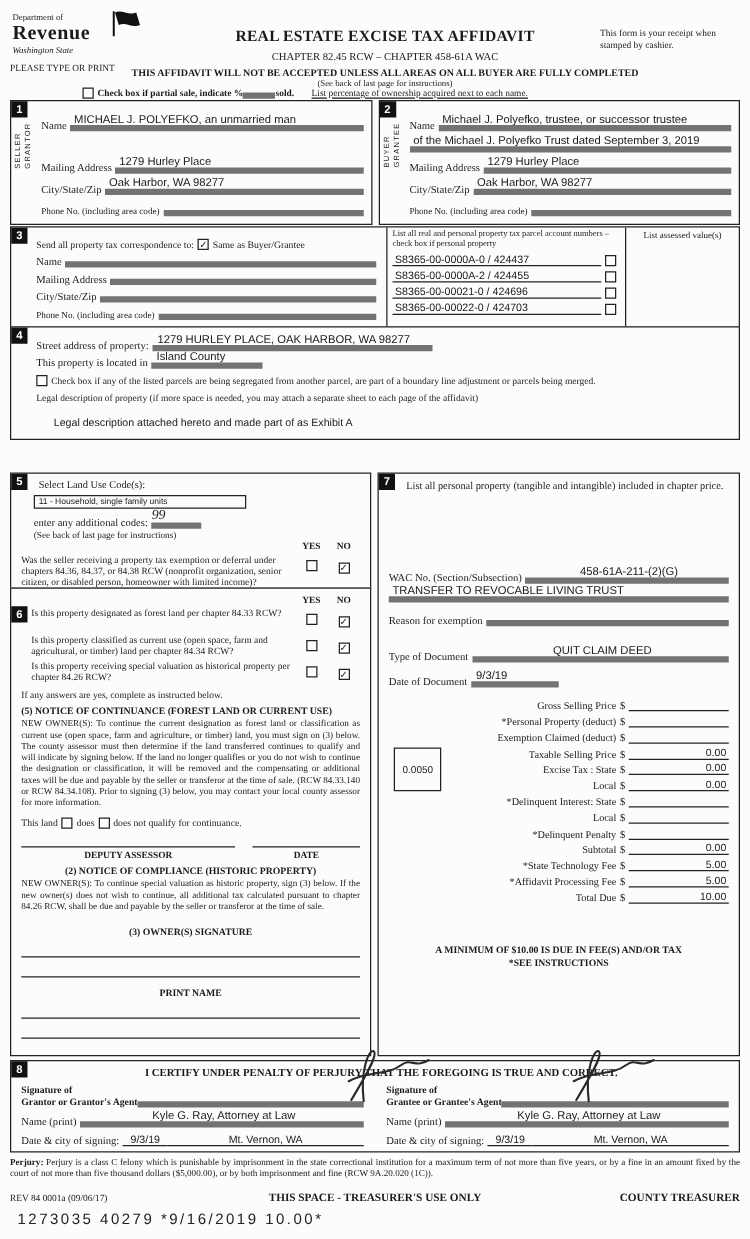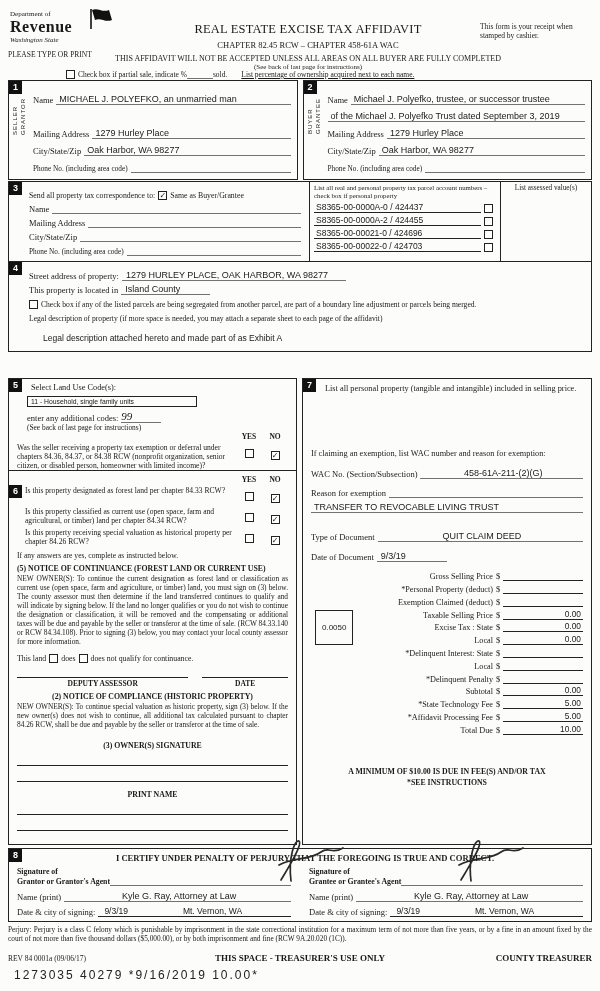--- a/index.html
+++ b/index.html
@@ -1,22 +1,22 @@
 <!DOCTYPE html>
 <html><head>
 <meta charset="utf-8">
 <style>
   *{margin:0;padding:0;box-sizing:border-box}
   html,body{width:600px;height:991px}
   body{font-family:"Liberation Serif",serif;color:#1a1a1a;background:#fff}
   .page{position:relative;width:600px;height:991px;background:#fcfcfb;overflow:hidden}
-  .b{font-weight:normal}
+  .b{font-weight:bold}
   .c{text-align:center}
   .f{font-family:"Liberation Sans",sans-serif}
-  .u{border-bottom:1px solid #737373}
+  .u{border-bottom:5px solid #737373}
   .r{display:flex;align-items:flex-end}
   .l{font-size:8.5px;white-space:nowrap;padding-right:3px}
   .fx{flex:1;font-size:9px;padding-left:3px;white-space:nowrap;overflow:hidden}
   .cb{flex:none;display:inline-block;width:9px;height:9px;border:1px solid #222;font:8px/8px "DejaVu Sans",sans-serif;text-align:center;background:#fff;margin:0 3px}
   .badge{position:absolute;left:0;top:0;width:13px;height:13px;background:#111;color:#fff;font:bold 9px/13px "Liberation Sans",sans-serif;text-align:center}
   .box{position:absolute;border:1px solid #222;background:#fcfcfb}
   .vlab{position:absolute;left:2px;top:17px;display:flex}
   .vlab span{writing-mode:vertical-rl;transform:rotate(180deg);font:6px "Liberation Sans",sans-serif;letter-spacing:1px;margin:0 1px}
   
   .hdr{position:absolute;top:8px;left:8px;width:584px;height:72px}
@@ -328,33 +328,32 @@
     <div class="h6 c" style="margin-top:12px">(3) OWNER(S) SIGNATURE</div>
     <div class="sigline"></div>
     <div class="sigline"></div>
     <div class="h6 c" style="margin-top:8px">PRINT NAME</div>
     <div class="sigline"></div>
     <div class="sigline"></div>
   </div>
 
   <div class="box sec7">
     <span class="badge">7</span>
-    <div class="s7title">List all  personal property (tangible and intangible) included in selling price.</div>
+    <div class="s7title">List all  personal property (tangible and intangible) included in chapter price.</div>
     <div class="s7gap"></div>
-    <div class="s7lab">If claiming an exemption, list WAC number and reason for exemption:</div>
     <div class="wacrow" style="margin-top:6px">
       <span class="l">WAC No. (Section/Subsection)</span>
       <span class="f u fx" style="text-align:center">458-61A-211-(2)(G)</span>
     </div>
+    <div class="wacrow">
+      <span class="f u fx">TRANSFER TO REVOCABLE LIVING TRUST</span>
+    </div>
     <div class="wacrow" style="margin-top:4px">
       <span class="l">Reason for exemption</span>
       <span class="u fx"></span>
-    </div>
-    <div class="wacrow">
-      <span class="f u fx">TRANSFER TO REVOCABLE LIVING TRUST</span>
     </div>
     <div class="wacrow" style="margin-top:14px">
       <span class="l">Type of Document</span>
       <span class="f u fx c">QUIT CLAIM DEED</span>
     </div>
     <div class="wacrow" style="margin-top:5px">
       <span class="l">Date of Document</span>
       <span class="f u" style="width:70px;padding-left:4px;font-size:9px">9/3/19</span>
     </div>
     <div class="m">

